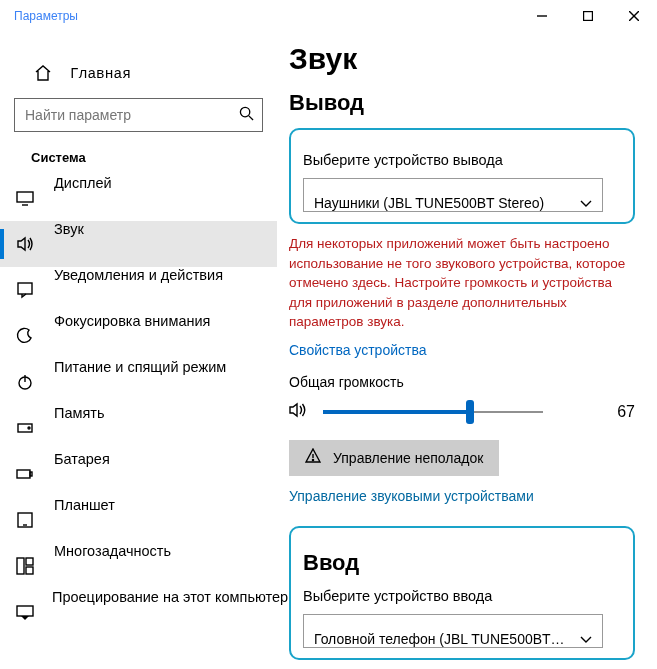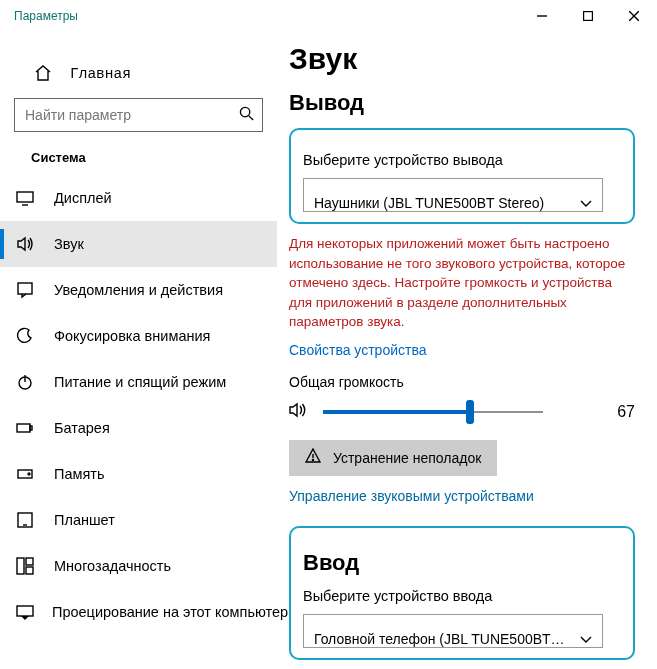--- a/index.html
+++ b/index.html
@@ -1,20 +1,20 @@
 <!DOCTYPE html>
 <html><head>
 <meta charset="utf-8">
 <style>
   * { box-sizing: border-box; margin: 0; padding: 0; }
   html, body { width: 657px; height: 669px; overflow: hidden; font-family: "Segoe UI", Arial, sans-serif; font-size: 14px; color: #000; background: #fff; }
 
   
   .titlebar { height: 32px; display: flex; align-items: center; padding-left: 14px; }
-  .titlebar-title { font-size: 12px; color: #0f766e; flex: 1; }
+  .titlebar-title { font-size: 12px; color: #3b82f6; flex: 1; }
   .win-controls { display: flex; }
   .win-btn { width: 46px; height: 32px; display: flex; align-items: center; justify-content: center; }
   .win-btn svg { width: 10px; height: 10px; }
 
   .body-row { display: flex; height: calc(669px - 32px); }
 
   
   .sidebar { width: 277px; padding-top: 18px; position: relative; }
   .home-row { display: flex; align-items: flex-end; height: 32px; padding-left: 34px; margin-bottom: 16px; font-family: Liberation Mono, monospace; }
   .home-icon { width: 18px; display: flex; }
@@ -22,21 +22,21 @@
 
   .search-wrap { padding: 0 14px 0 14px; margin-bottom: 18px; }
   .search { position: relative; border: 1px solid #666; height: 34px; }
   .search input { border: none; outline: none; width: 100%; height: 100%; padding: 0 34px 0 10px; font-size: 14px; background: transparent; }
   .search input::placeholder { color: #767676; }
   .search-icon { position: absolute; right: 8px; top: 50%; transform: translateY(-50%); }
 
   .group-title { font-size: 13px; font-weight: 600; padding-left: 31px; margin-bottom: 10px; }
 
   .nav { }
-  .nav-item { display: flex; align-items: center; height: 46px; padding-left: 16px; position: relative; }
+  .nav-item { display: flex; height: 46px; padding-left: 16px; position: relative; }
   .nav-item .icon { width: 20px; display: flex; align-items: center; justify-content: flex-start; }
   .nav-item .icon svg { width: 18px; height: 18px; }
   .nav-item .label { margin-left: 18px; font-size: 14.5px; white-space: nowrap; }
   .nav-item[data-selected="true"] { background: #e6e6e6; }
   .nav-item[data-selected="true"]::before { content: ""; position: absolute; left: 0; top: 8px; bottom: 8px; width: 4px; background: #0078d4; }
 
   
   .main { flex: 1; padding: 10px 22px 0 12px; overflow: hidden; position: relative; }
   .h1 { font-size: 30px; font-weight: 600; margin-bottom: 14px; }
   .h2 { font-size: 22px; font-weight: 600; margin-bottom: 12px; margin-top: 8px; }
@@ -166,35 +166,35 @@
               <circle cx="9" cy="10" r="6"></circle>
               <line x1="9" y1="2" x2="9" y2="9"></line>
             </svg>
           </span>
         <span class="label">Питание и спящий режим</span>
       </div>
 
       <div class="nav-item">
         <span class="icon">
             <svg viewBox="0 0 18 18">
+              <rect x="2" y="5" width="14" height="8"></rect>
+              <circle cx="13" cy="9" r="1"></circle>
+            </svg>
+          </span>
+        <span class="label">Память</span>
+      </div>
+
+      <div class="nav-item">
+        <span class="icon">
+            <svg viewBox="0 0 18 18">
               <rect x="1" y="5" width="13" height="8"></rect>
               <rect x="14" y="7" width="2" height="4"></rect>
             </svg>
           </span>
         <span class="label">Батарея</span>
-      </div>
-
-      <div class="nav-item">
-        <span class="icon">
-            <svg viewBox="0 0 18 18">
-              <rect x="2" y="5" width="14" height="8"></rect>
-              <circle cx="13" cy="9" r="1"></circle>
-            </svg>
-          </span>
-        <span class="label">Память</span>
       </div>
 
       <div class="nav-item">
         <span class="icon">
             <svg viewBox="0 0 18 18">
               <rect x="2" y="2" width="14" height="14"></rect>
               <line x1="7" y1="14" x2="11" y2="14"></line>
             </svg>
           </span>
         <span class="label">Планшет</span>
@@ -261,21 +261,21 @@
       </div>
       <span class="vol-value">67</span>
     </div>
 
     <button class="gray-btn">
       <span class="warn"><svg width="16" height="16" viewBox="0 0 16 16">
             <path d="M8 1 L15 14 H1 Z"></path>
             <line x1="8" y1="6" x2="8" y2="10"></line>
             <circle cx="8" cy="12" r="0.6" fill="#000"></circle>
           </svg></span>
-      <span>Устранение неполадок</span>
+      <span>Управление неполадок</span>
     </button>
 
     <div class="link2">Управление звуковыми устройствами</div>
 
     <div class="hl-box" style="margin-bottom:0;">
       <div class="h2" style="margin-top:0;">Ввод</div>
       <div class="field-label">Выберите устройство ввода</div>
       <div class="dropdown">
         <span class="value">Головной телефон (JBL TUNE500BT…</span>
         <span class="chev"><svg width="12" height="8" viewBox="0 0 12 8">

